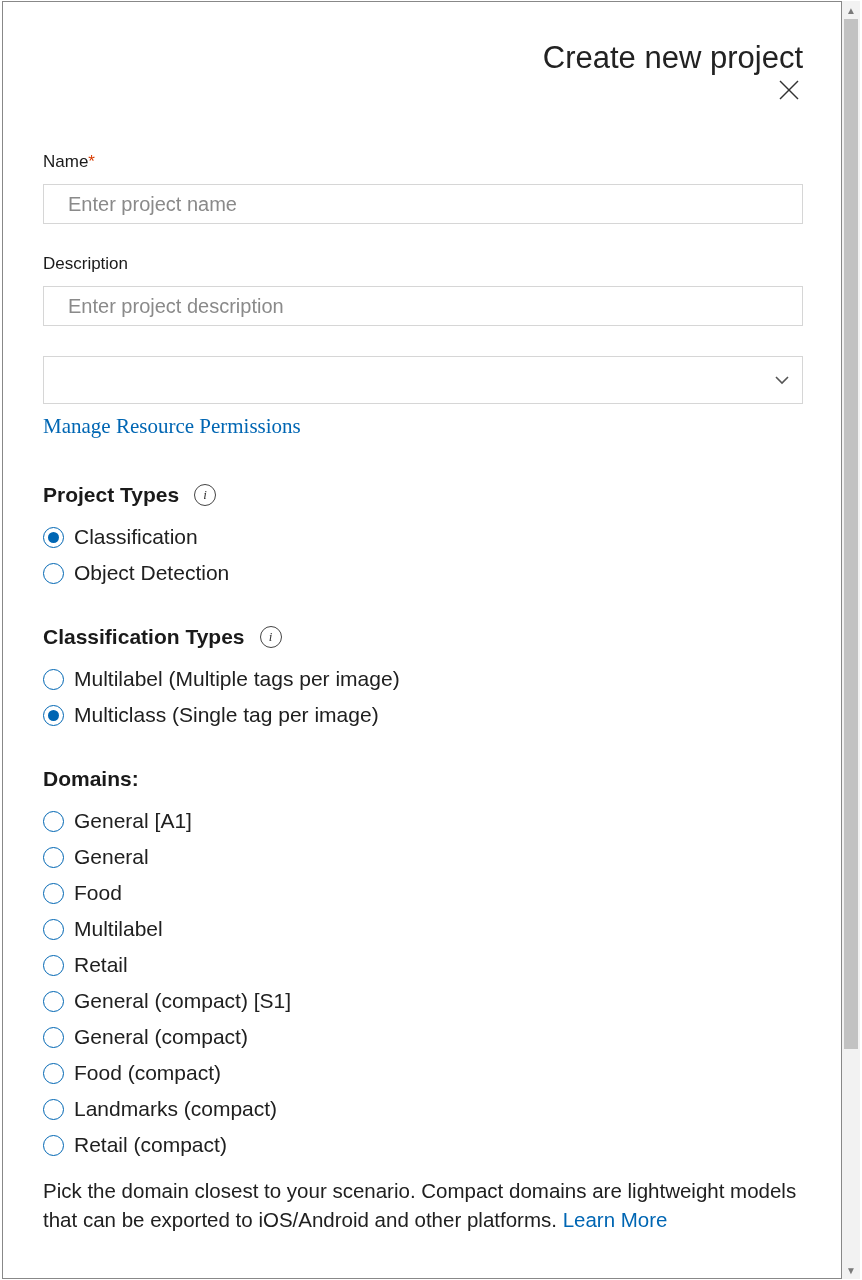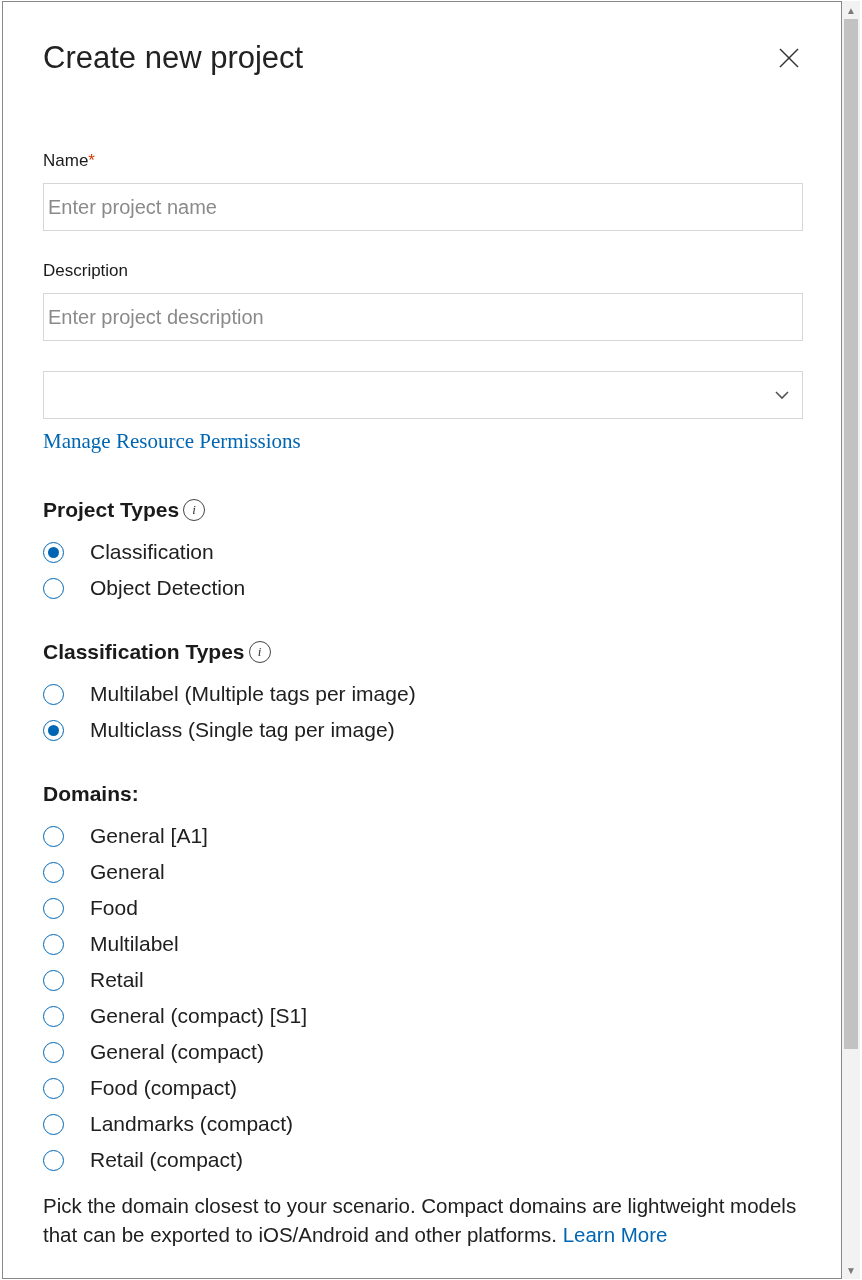--- a/index.html
+++ b/index.html
@@ -38,22 +38,23 @@
   .sb-thumb {
     width: 14px;
     margin: 0 auto;
     background: #c2c2c2;
     height: 1030px;
     border-radius: 0;
   }
   .header-row {
     display: flex;
     justify-content: space-between;
-    align-items: center;
-    margin-bottom: 75px;
+    align-items: flex-end;
+    margin-bottom: 48px;
+    flex-direction: column;
   }
   .dialog-title {
     font-size: 31px;
     font-weight: 400;
     color: #222;
   }
   .close-btn {
     cursor: pointer;
     width: 28px;
     height: 28px;
@@ -65,23 +66,23 @@
   .field-label {
     font-size: 17px;
     font-weight: 400;
     color: #1a1a1a;
     margin-bottom: 12px;
     display: block;
   }
   .required { color: #d83b01; }
   .text-input {
     width: 100%;
-    height: 48px;
+    height: 40px;
     border: 1px solid #d6d6d6;
-    padding: 0 4px;
+    padding: 0 24px;
     font-size: 20px;
     color: #0f172a;
     font-family: inherit;
     outline: none;
     margin-bottom: 30px;
   }
   .text-input::placeholder { color: #8a8a8a; }
   .row-between {
     display: flex;
     justify-content: space-between;
@@ -126,21 +127,21 @@
     display: inline-block;
     margin-bottom: 44px;
     font-family: Liberation Serif, serif;
   }
   .section-heading {
     font-size: 21px;
     font-weight: 600;
     color: #1a1a1a;
     display: flex;
     align-items: center;
-    gap: 4px;
+    gap: 15px;
     margin-bottom: 18px;
   }
   .info-icon {
     width: 22px;
     height: 22px;
     border: 1.5px solid #444;
     border-radius: 50%;
     display: inline-flex;
     align-items: center;
     justify-content: center;
@@ -148,21 +149,21 @@
     font-weight: 400;
     font-style: italic;
     font-family: Georgia, serif;
     color: #333;
     cursor: pointer;
   }
   .radio-group { margin-bottom: 40px; }
   .radio-row {
     display: flex;
     align-items: center;
-    gap: 26px;
+    gap: 10px;
     margin-bottom: 12px;
     cursor: pointer;
   }
   .radio {
     width: 21px;
     height: 21px;
     border: 1.5px solid #0066b3;
     border-radius: 50%;
     display: inline-flex;
     align-items: center;

